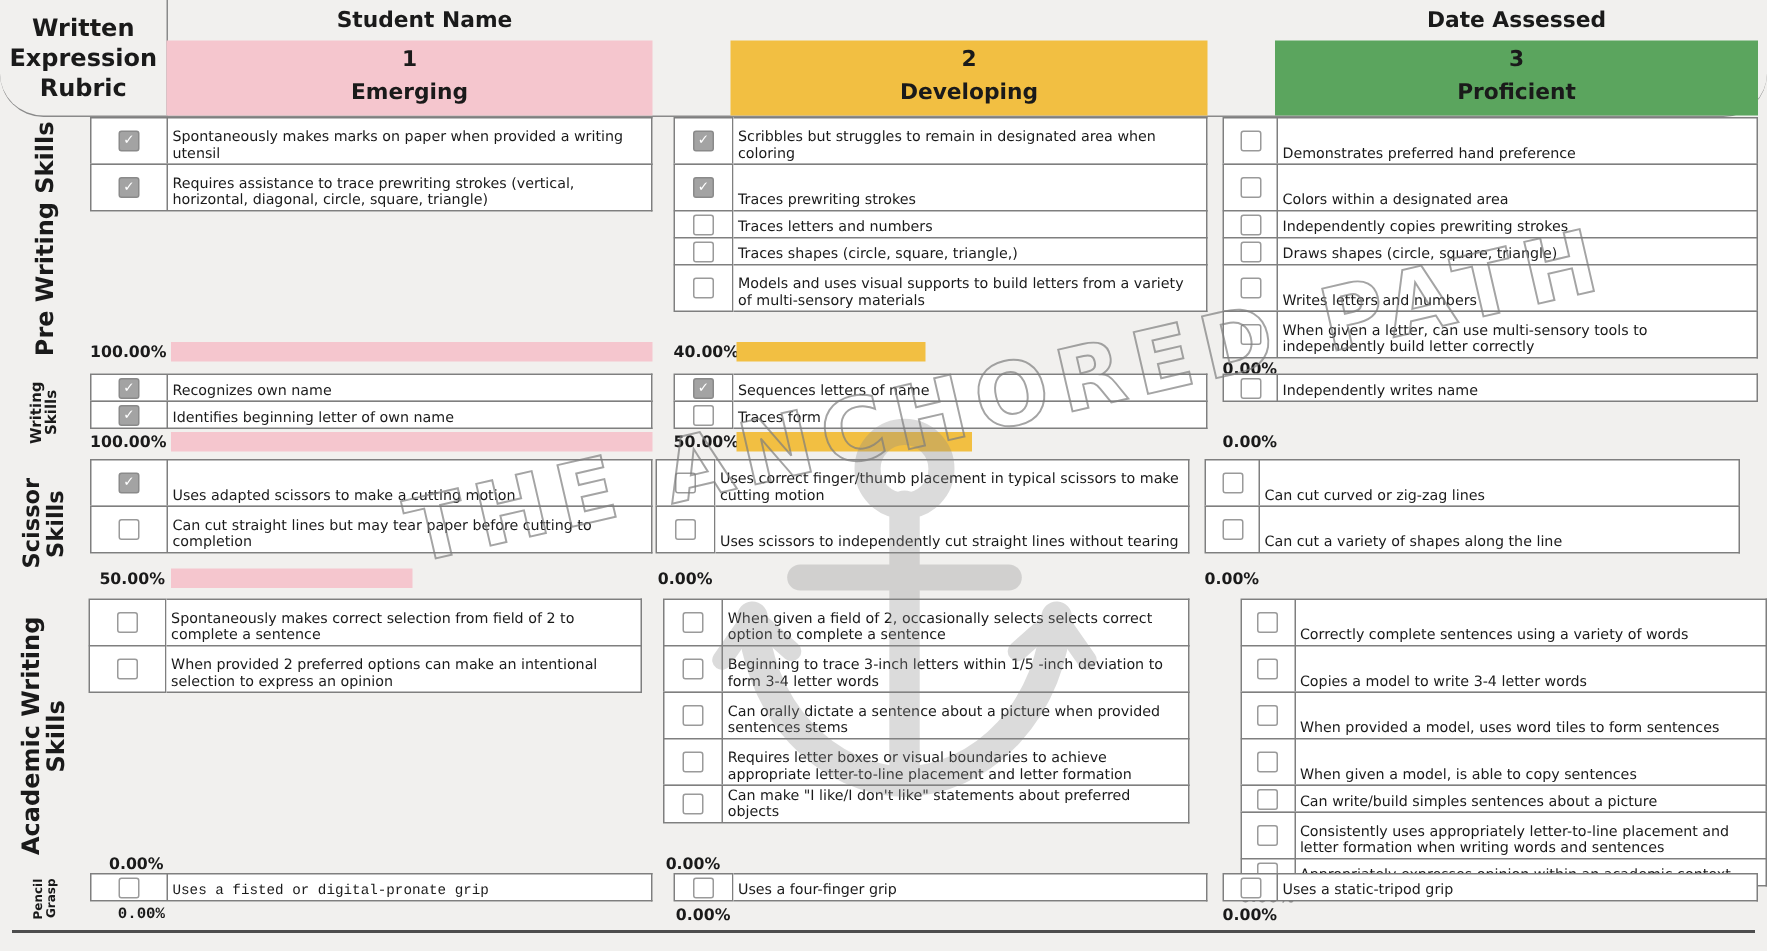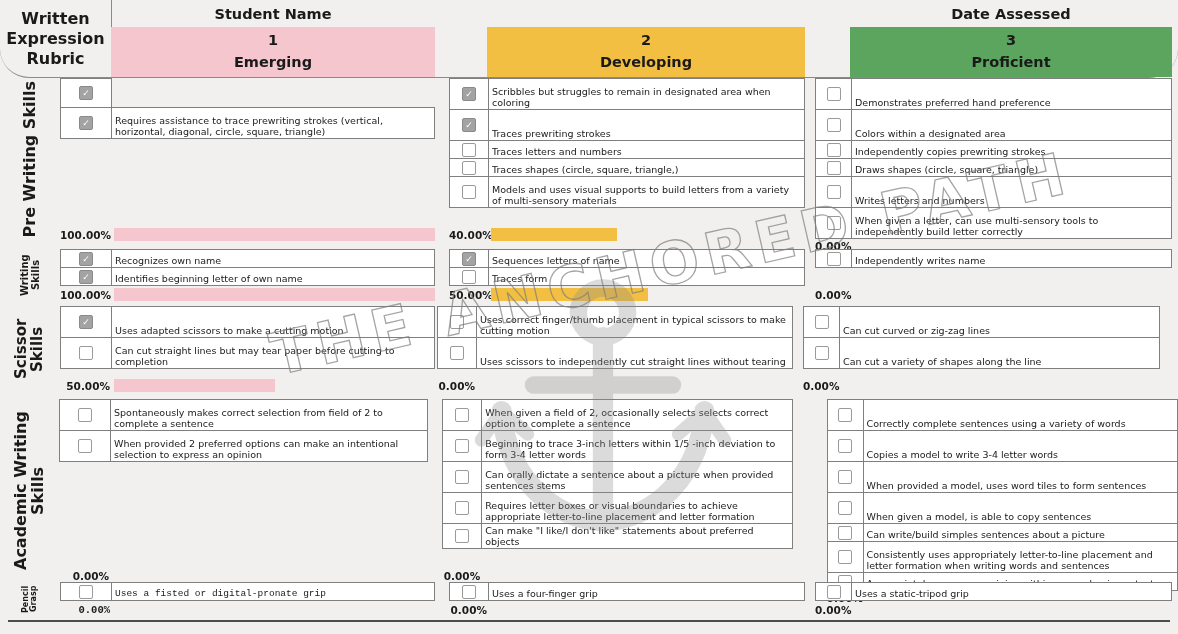--- a/index.html
+++ b/index.html
@@ -61,21 +61,21 @@
     font-size:58px;font-weight:700;letter-spacing:7px;
     color:transparent;-webkit-text-stroke:1.3px rgba(125,125,125,0.7);
   }
   .wm-anchor{position:absolute;left:458px;top:272px;z-index:5;pointer-events:none;opacity:0.3;}
 </style>
 </head>
 <body>
 
 <div class="header">
   <div class="title-cell">Written Expression Rubric</div>
-  <div class="top-label" style="left:111px;width:324px;">Student Name</div>
+  <div class="top-label" style="left:121px;width:324px;">Student Name</div>
   <div class="top-label" style="left:850px;width:322px;">Date Assessed</div>
 
   <div class="band" style="left: 111px; width: 324px; background: rgb(245, 198, 206);">
     <span>1</span>
     <span>Emerging</span>
   </div>
   <div class="band" style="left: 487px; width: 318px; background: rgb(242, 191, 66);">
     <span>2</span>
     <span>Developing</span>
   </div>
@@ -88,20 +88,21 @@
 <div id="rubric-body">
     <div class="section" style="height: 163px; margin-top: 0px;">
       <div class="cat">
         <span style="font-size: 16px;">Pre Writing Skills</span>
       </div>
       <div class="lvl" style="width: 375px; margin-left: 0px;">
         <div class="item-row">
           <div class="cb-cell r2" style="width: 50px;">
             <span class="checkbox checked">✓</span>
           </div>
+          <div class="txt-cell r2">Spontaneously makes marks on paper when provided a writing utensil</div>
         </div>
         <div class="item-row">
           <div class="cb-cell r2" style="width: 50px;">
             <span class="checkbox checked">✓</span>
           </div>
           <div class="txt-cell r2">Requires assistance to trace prewriting strokes (vertical, horizontal, diagonal, circle, square, triangle)</div>
         </div>
         <div class="pct-row">
           <span class="pct-label" style="width: 50px;">100.00%</span>
           <div class="bar-track">

